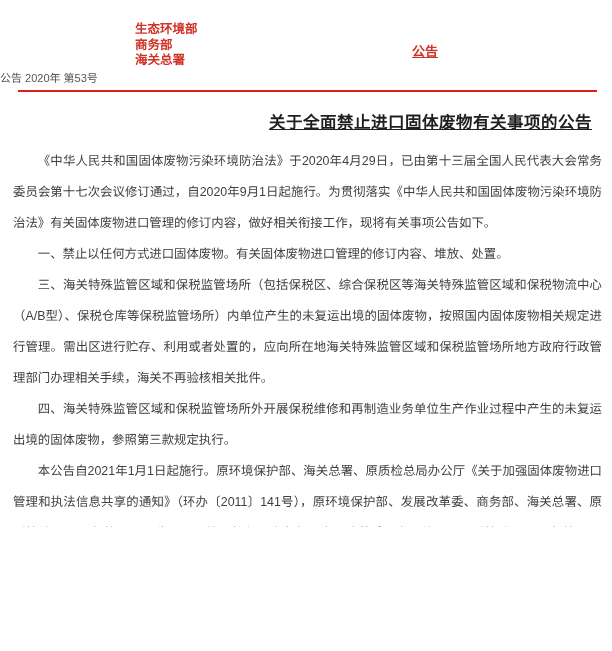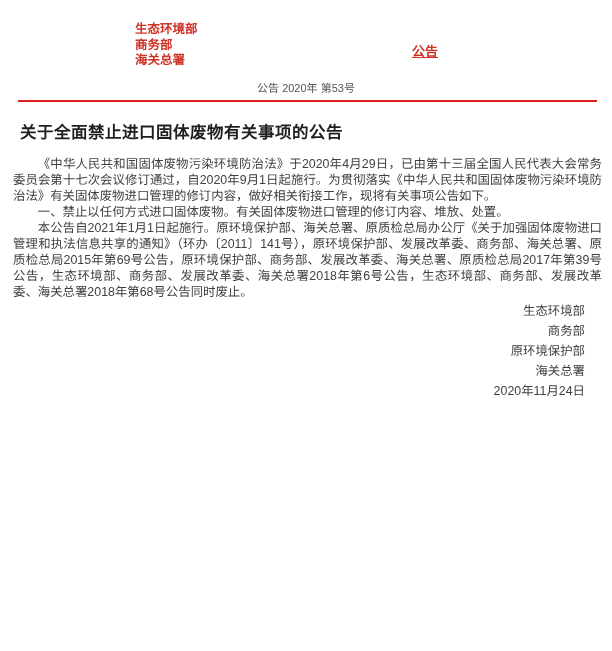--- a/index.html
+++ b/index.html
@@ -41,42 +41,42 @@
     position: absolute;
     left: 412px;
     top: 45px;
     color: var(--header-red);
     font-weight: bold;
     font-size: 13px;
     line-height: 13px;
     text-decoration: underline;
   }
   .doc-number {
-    margin-top: 10px;
-    text-align: center;
+    text-align: left;
     font-size: 11px;
     color: var(--muted-text);
   }
   .red-rule {
     border: none;
     border-top: 2px solid var(--rule-red);
     margin: 5px 15px 0 18px;
   }
   .doc-title {
     margin: 17px 20px 0;
-    text-align: left;
+    text-align: right;
     font-size: 16.5px;
     font-weight: bold;
     color: var(--title-text);
     letter-spacing: 0.5px;
+    text-decoration: underline;
   }
   .doc-body {
-    margin: 13px 10px 1px 13px;
+    margin: 13px 10px 8px 13px;
     font-size: 12.4px;
-    line-height: 16px;
+    line-height: 31px;
     text-align: justify;
     color: var(--body-text);
   }
   .doc-body p {
     margin: 0;
     text-indent: 2em;
   }
   .signature {
     margin: 1px 10px 0 13px;
     padding-right: 17px;
@@ -110,21 +110,23 @@
 
   <h1 class="doc-title">关于全面禁止进口固体废物有关事项的公告</h1>
 
   <main class="doc-body">
 
       <p>《中华人民共和国固体废物污染环境防治法》于2020年4月29日，已由第十三届全国人民代表大会常务委员会第十七次会议修订通过，自2020年9月1日起施行。为贯彻落实《中华人民共和国固体废物污染环境防治法》有关固体废物进口管理的修订内容，做好相关衔接工作，现将有关事项公告如下。</p>
 
       <p>一、禁止以任何方式进口固体废物。有关固体废物进口管理的修订内容、堆放、处置。</p>
 
 
+      <p>三、海关特殊监管区域和保税监管场所（包括保税区、综合保税区等海关特殊监管区域和保税物流中心（A/B型）、保税仓库等保税监管场所）内单位产生的未复运出境的固体废物，按照国内固体废物相关规定进行管理。需出区进行贮存、利用或者处置的，应向所在地海关特殊监管区域和保税监管场所地方政府行政管理部门办理相关手续，海关不再验核相关批件。</p>
 
+      <p>四、海关特殊监管区域和保税监管场所外开展保税维修和再制造业务单位生产作业过程中产生的未复运出境的固体废物，参照第三款规定执行。</p>
 
       <p>本公告自2021年1月1日起施行。原环境保护部、海关总署、原质检总局办公厅《关于加强固体废物进口管理和执法信息共享的通知》（环办〔2011〕141号），原环境保护部、发展改革委、商务部、海关总署、原质检总局2015年第69号公告，原环境保护部、商务部、发展改革委、海关总署、原质检总局2017年第39号公告，生态环境部、商务部、发展改革委、海关总署2018年第6号公告，生态环境部、商务部、发展改革委、海关总署2018年第68号公告同时废止。</p>
 
     </main>
 
   <div class="signature">
     <div>
 
         <div class="sig-line">生态环境部</div>
 

